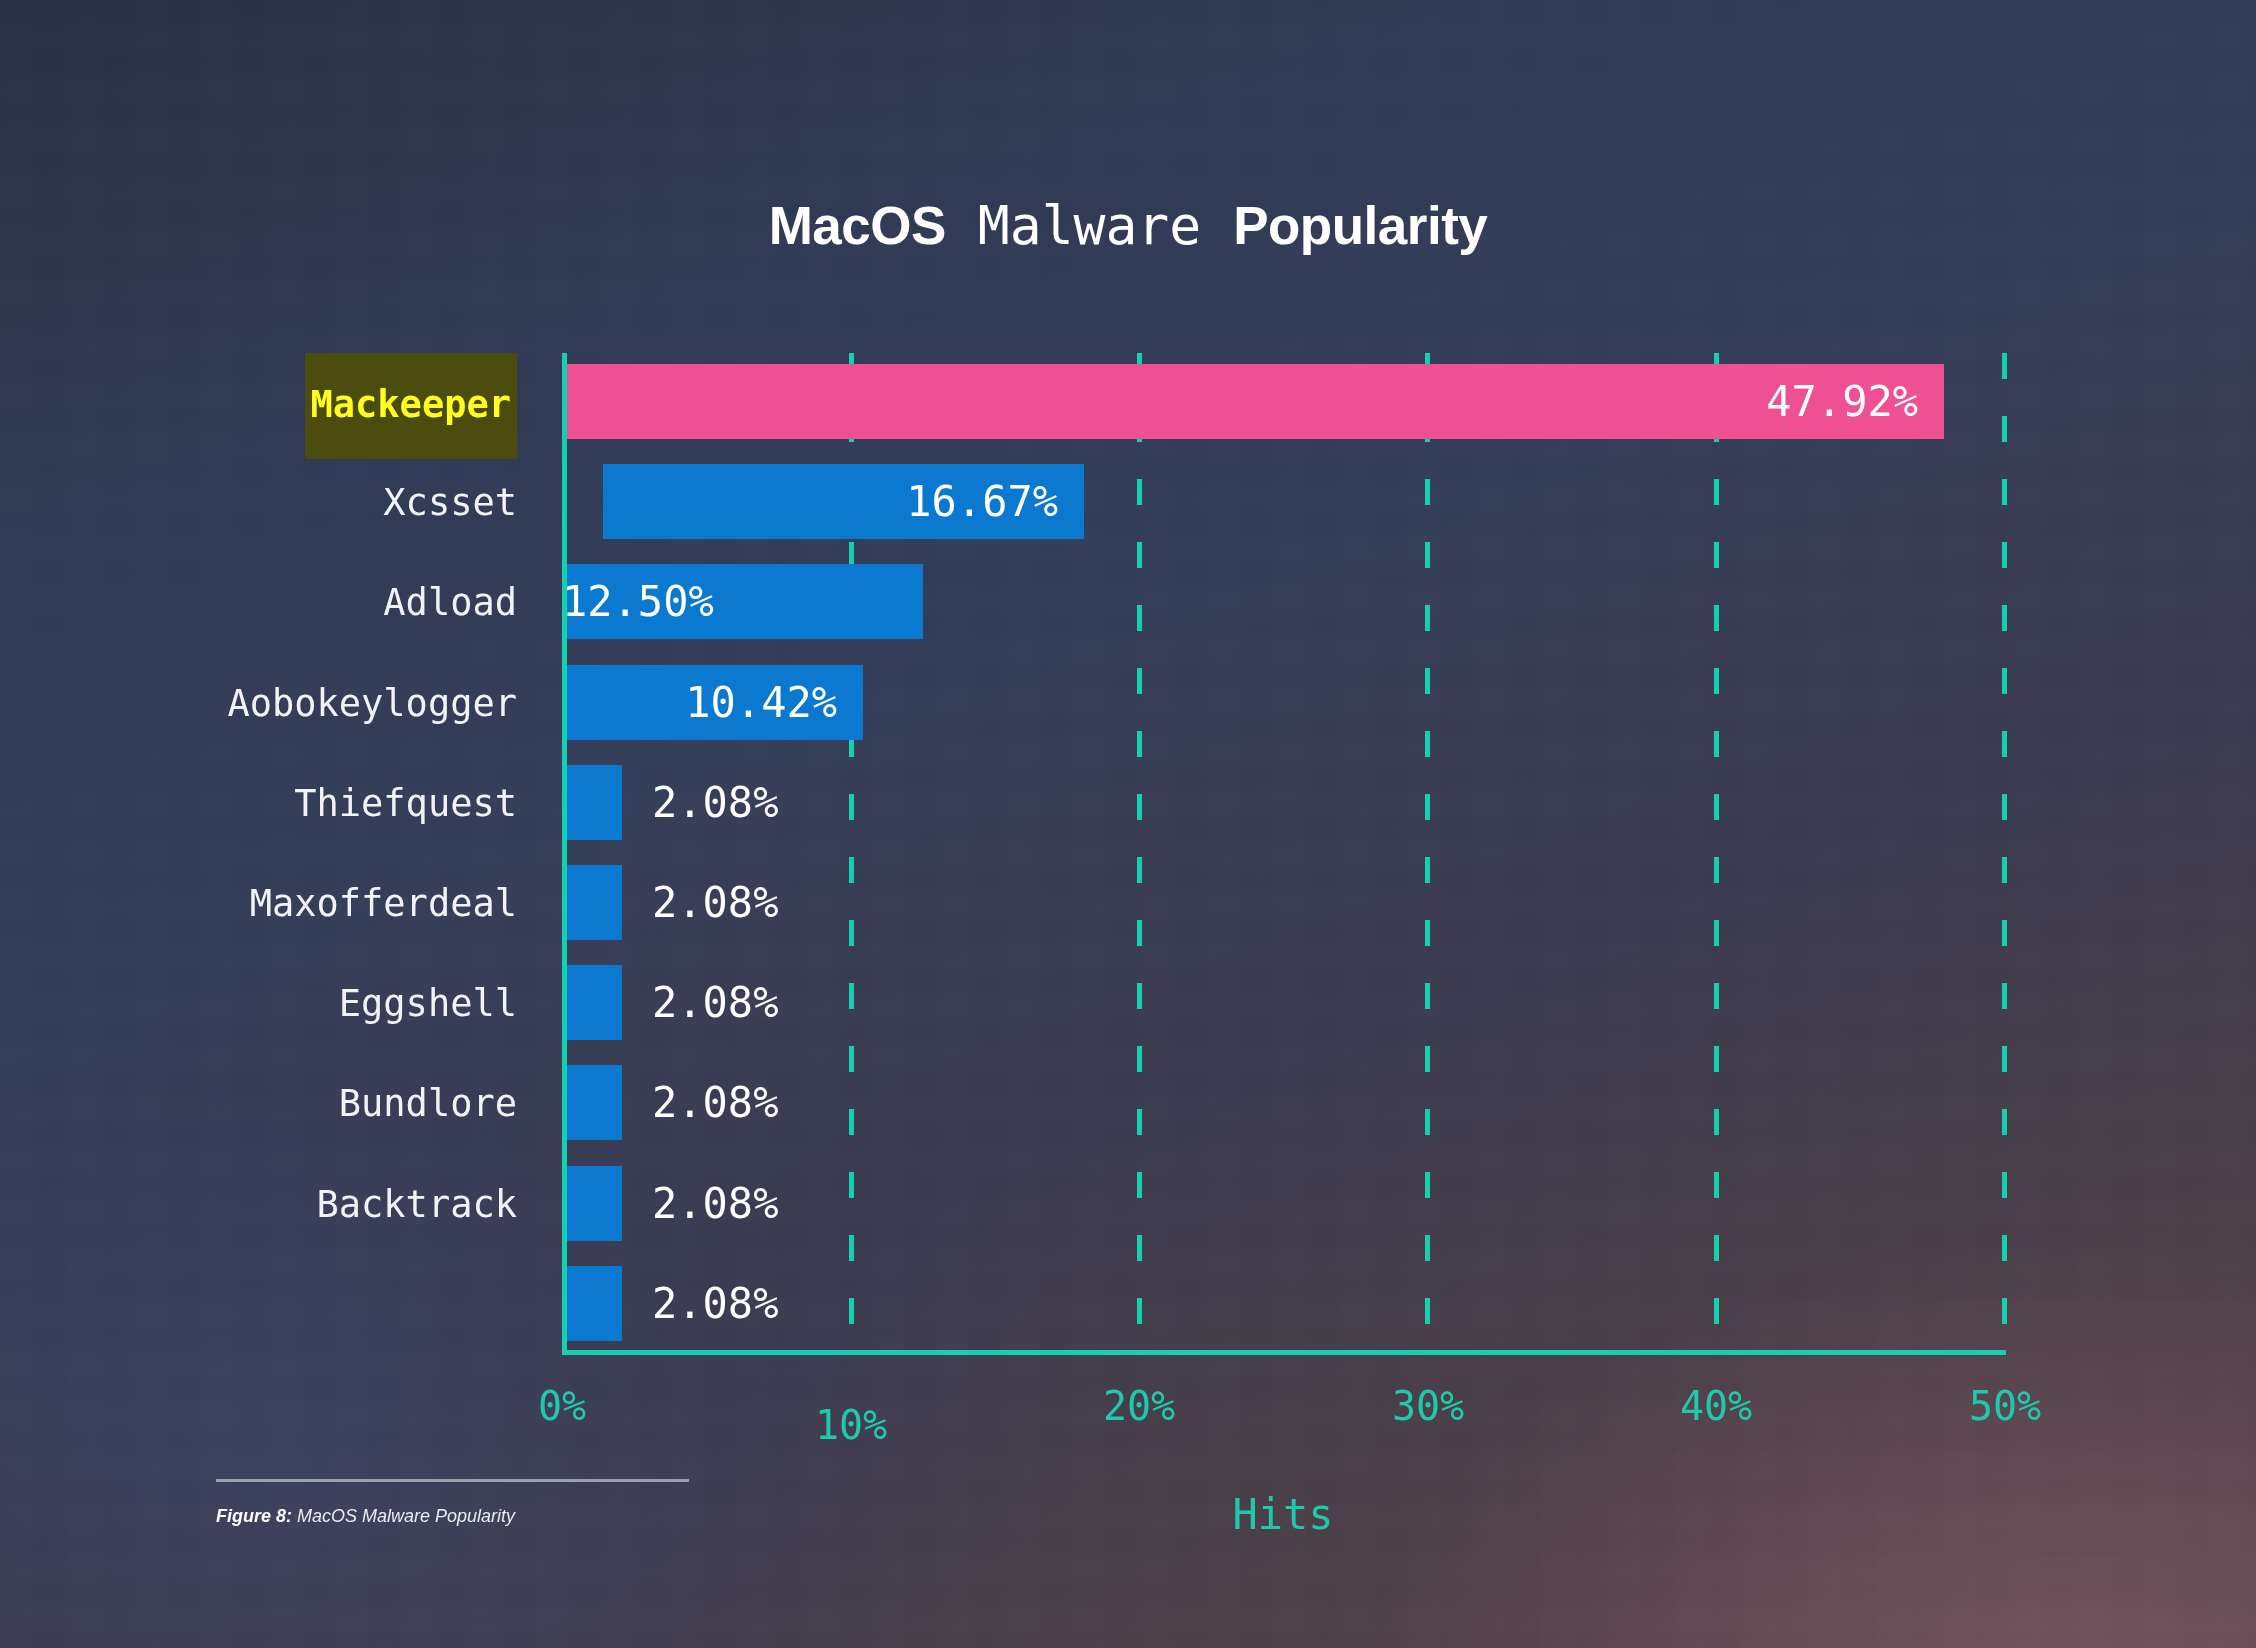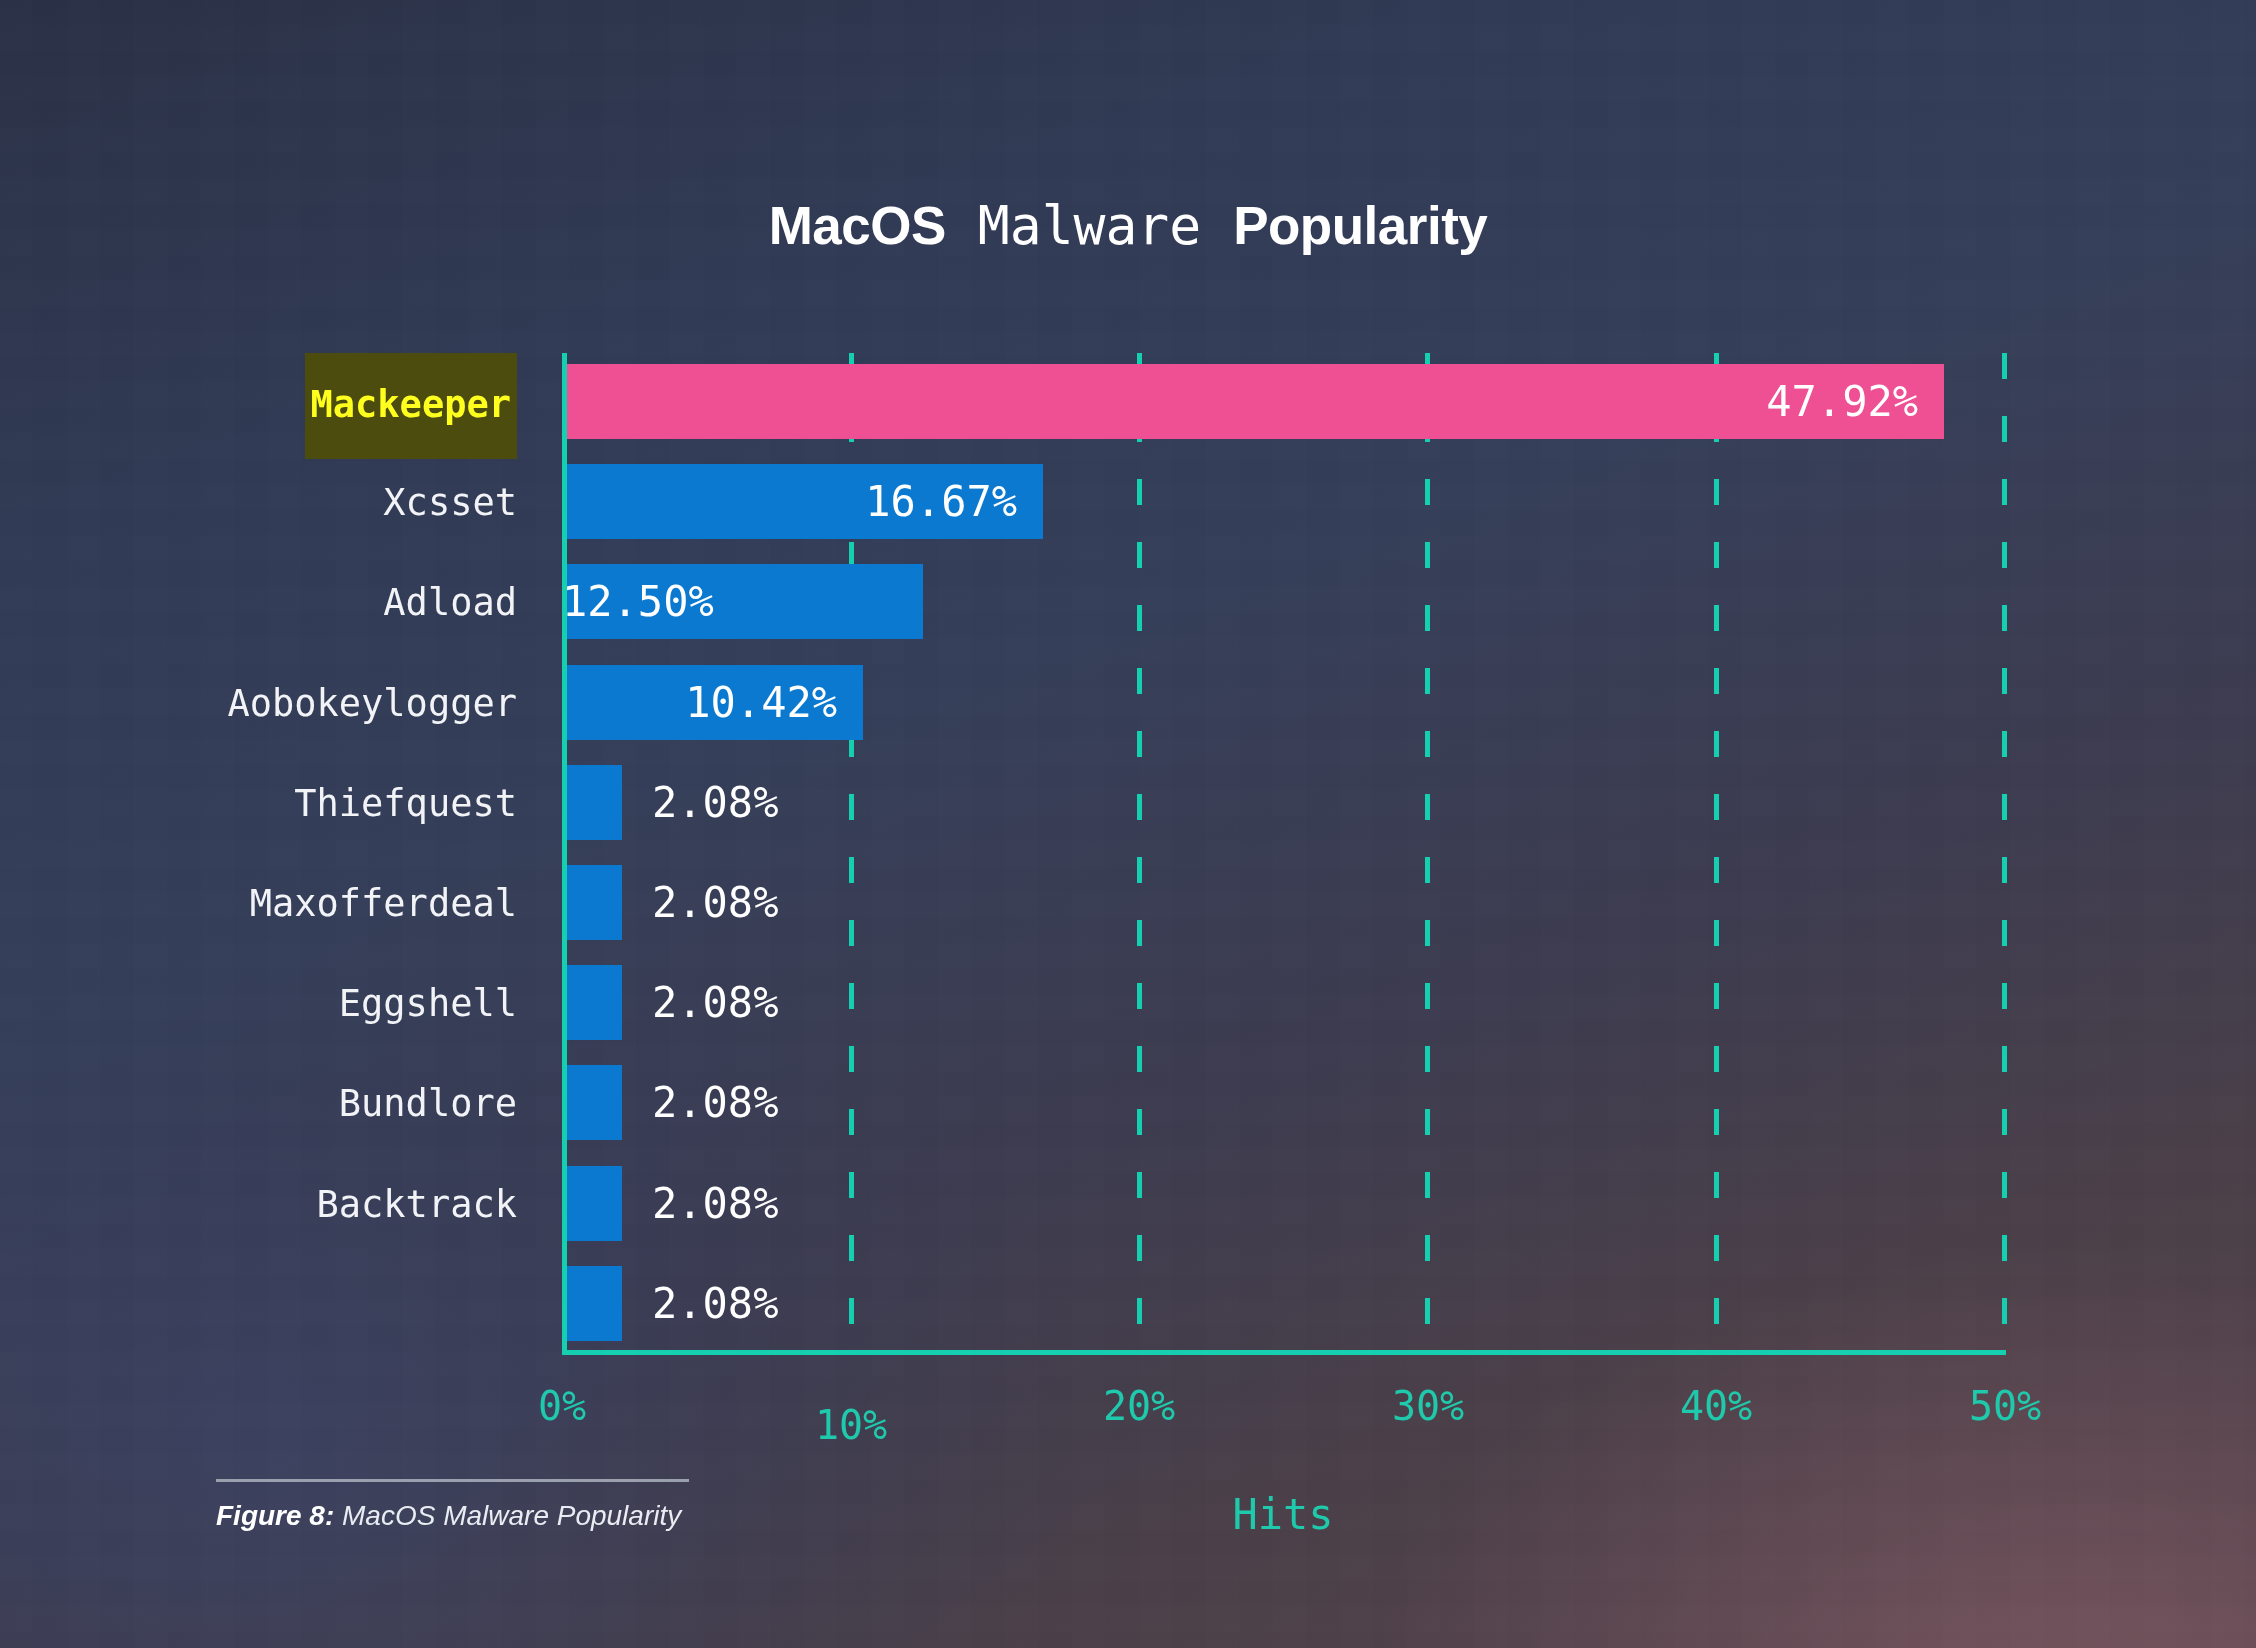--- a/index.html
+++ b/index.html
@@ -206,21 +206,21 @@
     width: 752px;
   }
   #caption-rule {
     width: 473px;
     height: 3px;
     background: #9aa0ae;
     margin-bottom: 18px;
   }
   #caption-text {
     font-family: "Liberation Sans", sans-serif;
-    font-size: 28px;
+    font-size: 18px;
     line-height: 32px;
     color: #ffffff;
     font-style: italic;
     white-space: nowrap;
   }
   #caption-text .fig-no {
     font-weight: bold;
     font-style: italic;
   }
   #caption-text .fig-desc {
@@ -261,21 +261,21 @@
         <div class="gridline" style="left: 575px;"></div>
         <div class="gridline" style="left: 863px;"></div>
         <div class="gridline" style="left: 1152px;"></div>
         <div class="gridline" style="left: 1440px;"></div>
       </div>
     <div id="bars">
         <div class="bar-row" style="top: 0px; width: 1442px;">
           <div class="bar hilite" style="width: 1382px;"></div>
           <div class="bar-value inside" style="right: auto; left: 0px; width: 1382px; text-align: right; padding-right: 26px; box-sizing: border-box;">47.92%</div>
         </div>
-        <div class="bar-row" style="top: 100px; width: 1442px;">
+        <div class="bar-row" style="top: 100px; width: 1442px; margin-left: 41px;">
           <div class="bar blue" style="width: 481px;"></div>
           <div class="bar-value inside" style="right: auto; left: 0px; width: 481px; text-align: right; padding-right: 26px; box-sizing: border-box;">16.67%</div>
         </div>
         <div class="bar-row" style="top: 200px; width: 1442px;">
           <div class="bar blue" style="width: 361px;"></div>
           <div class="bar-value inside" style="right: auto; left: 0px; width: 361px; text-align: left; padding-right: 26px; box-sizing: border-box; border-radius: 29px;">12.50%</div>
         </div>
         <div class="bar-row" style="top: 301px; width: 1442px;">
           <div class="bar blue" style="width: 301px;"></div>
           <div class="bar-value inside" style="right: auto; left: 0px; width: 301px; text-align: right; padding-right: 26px; box-sizing: border-box;">10.42%</div>

